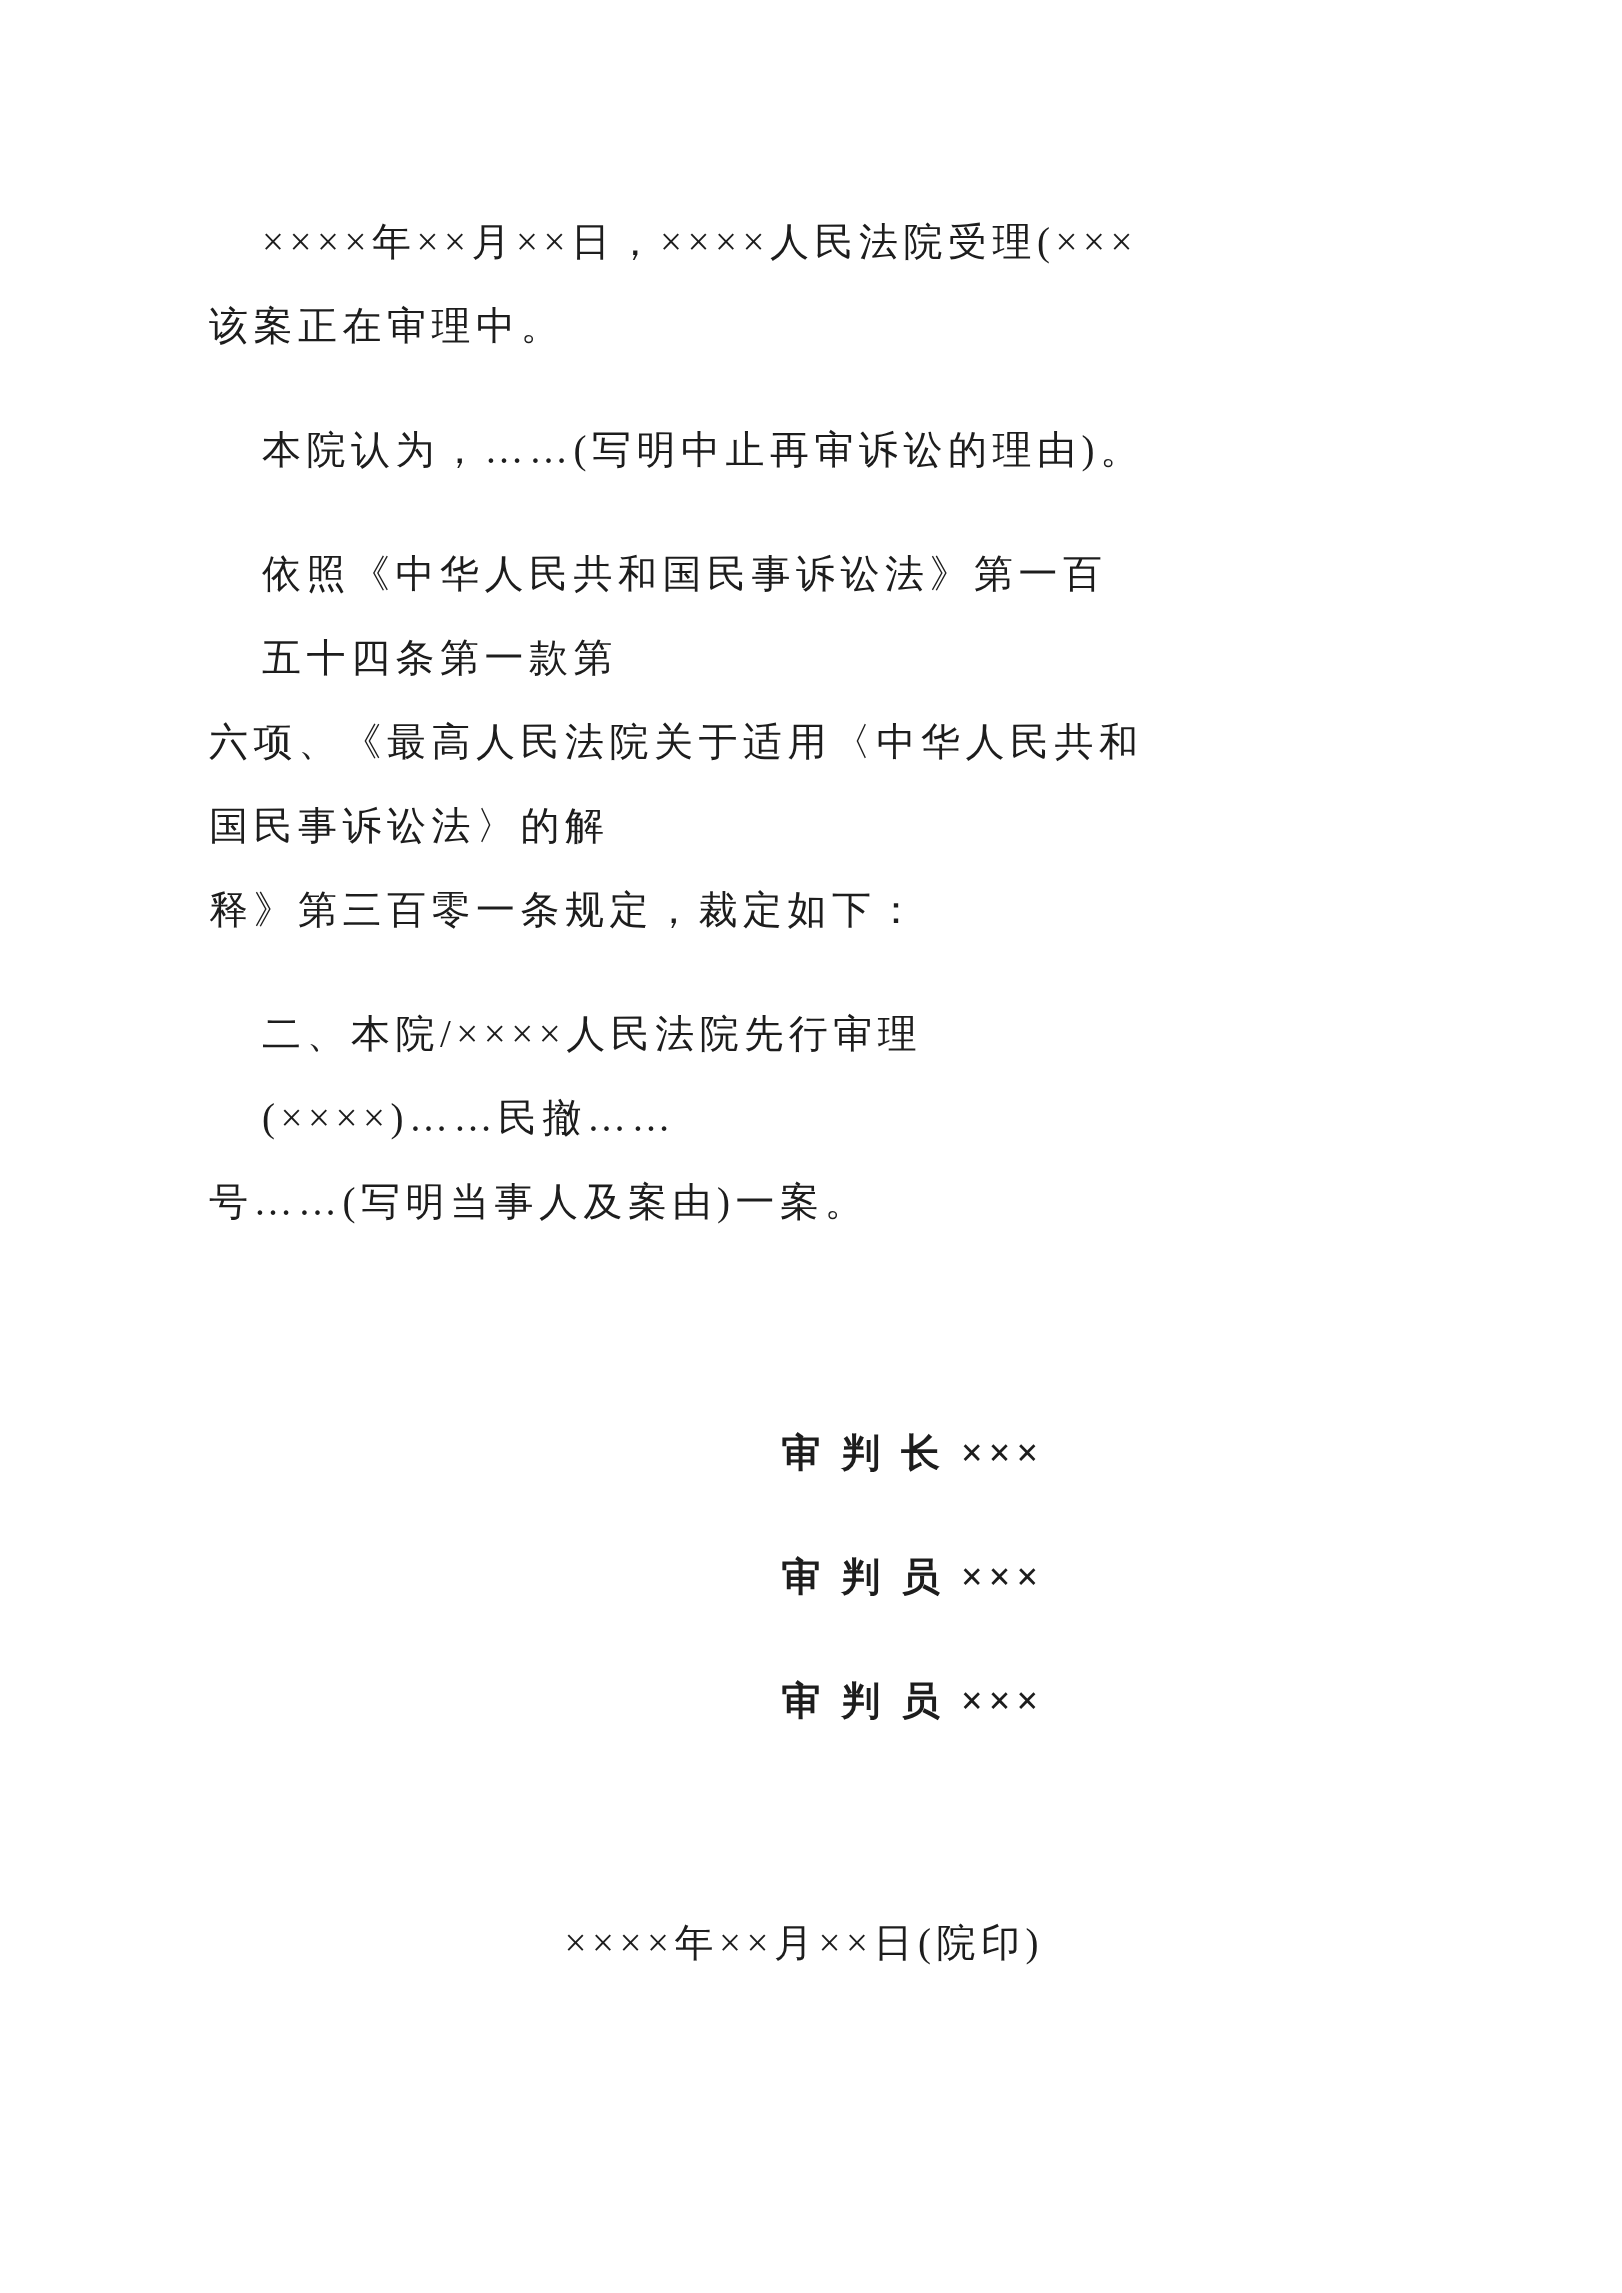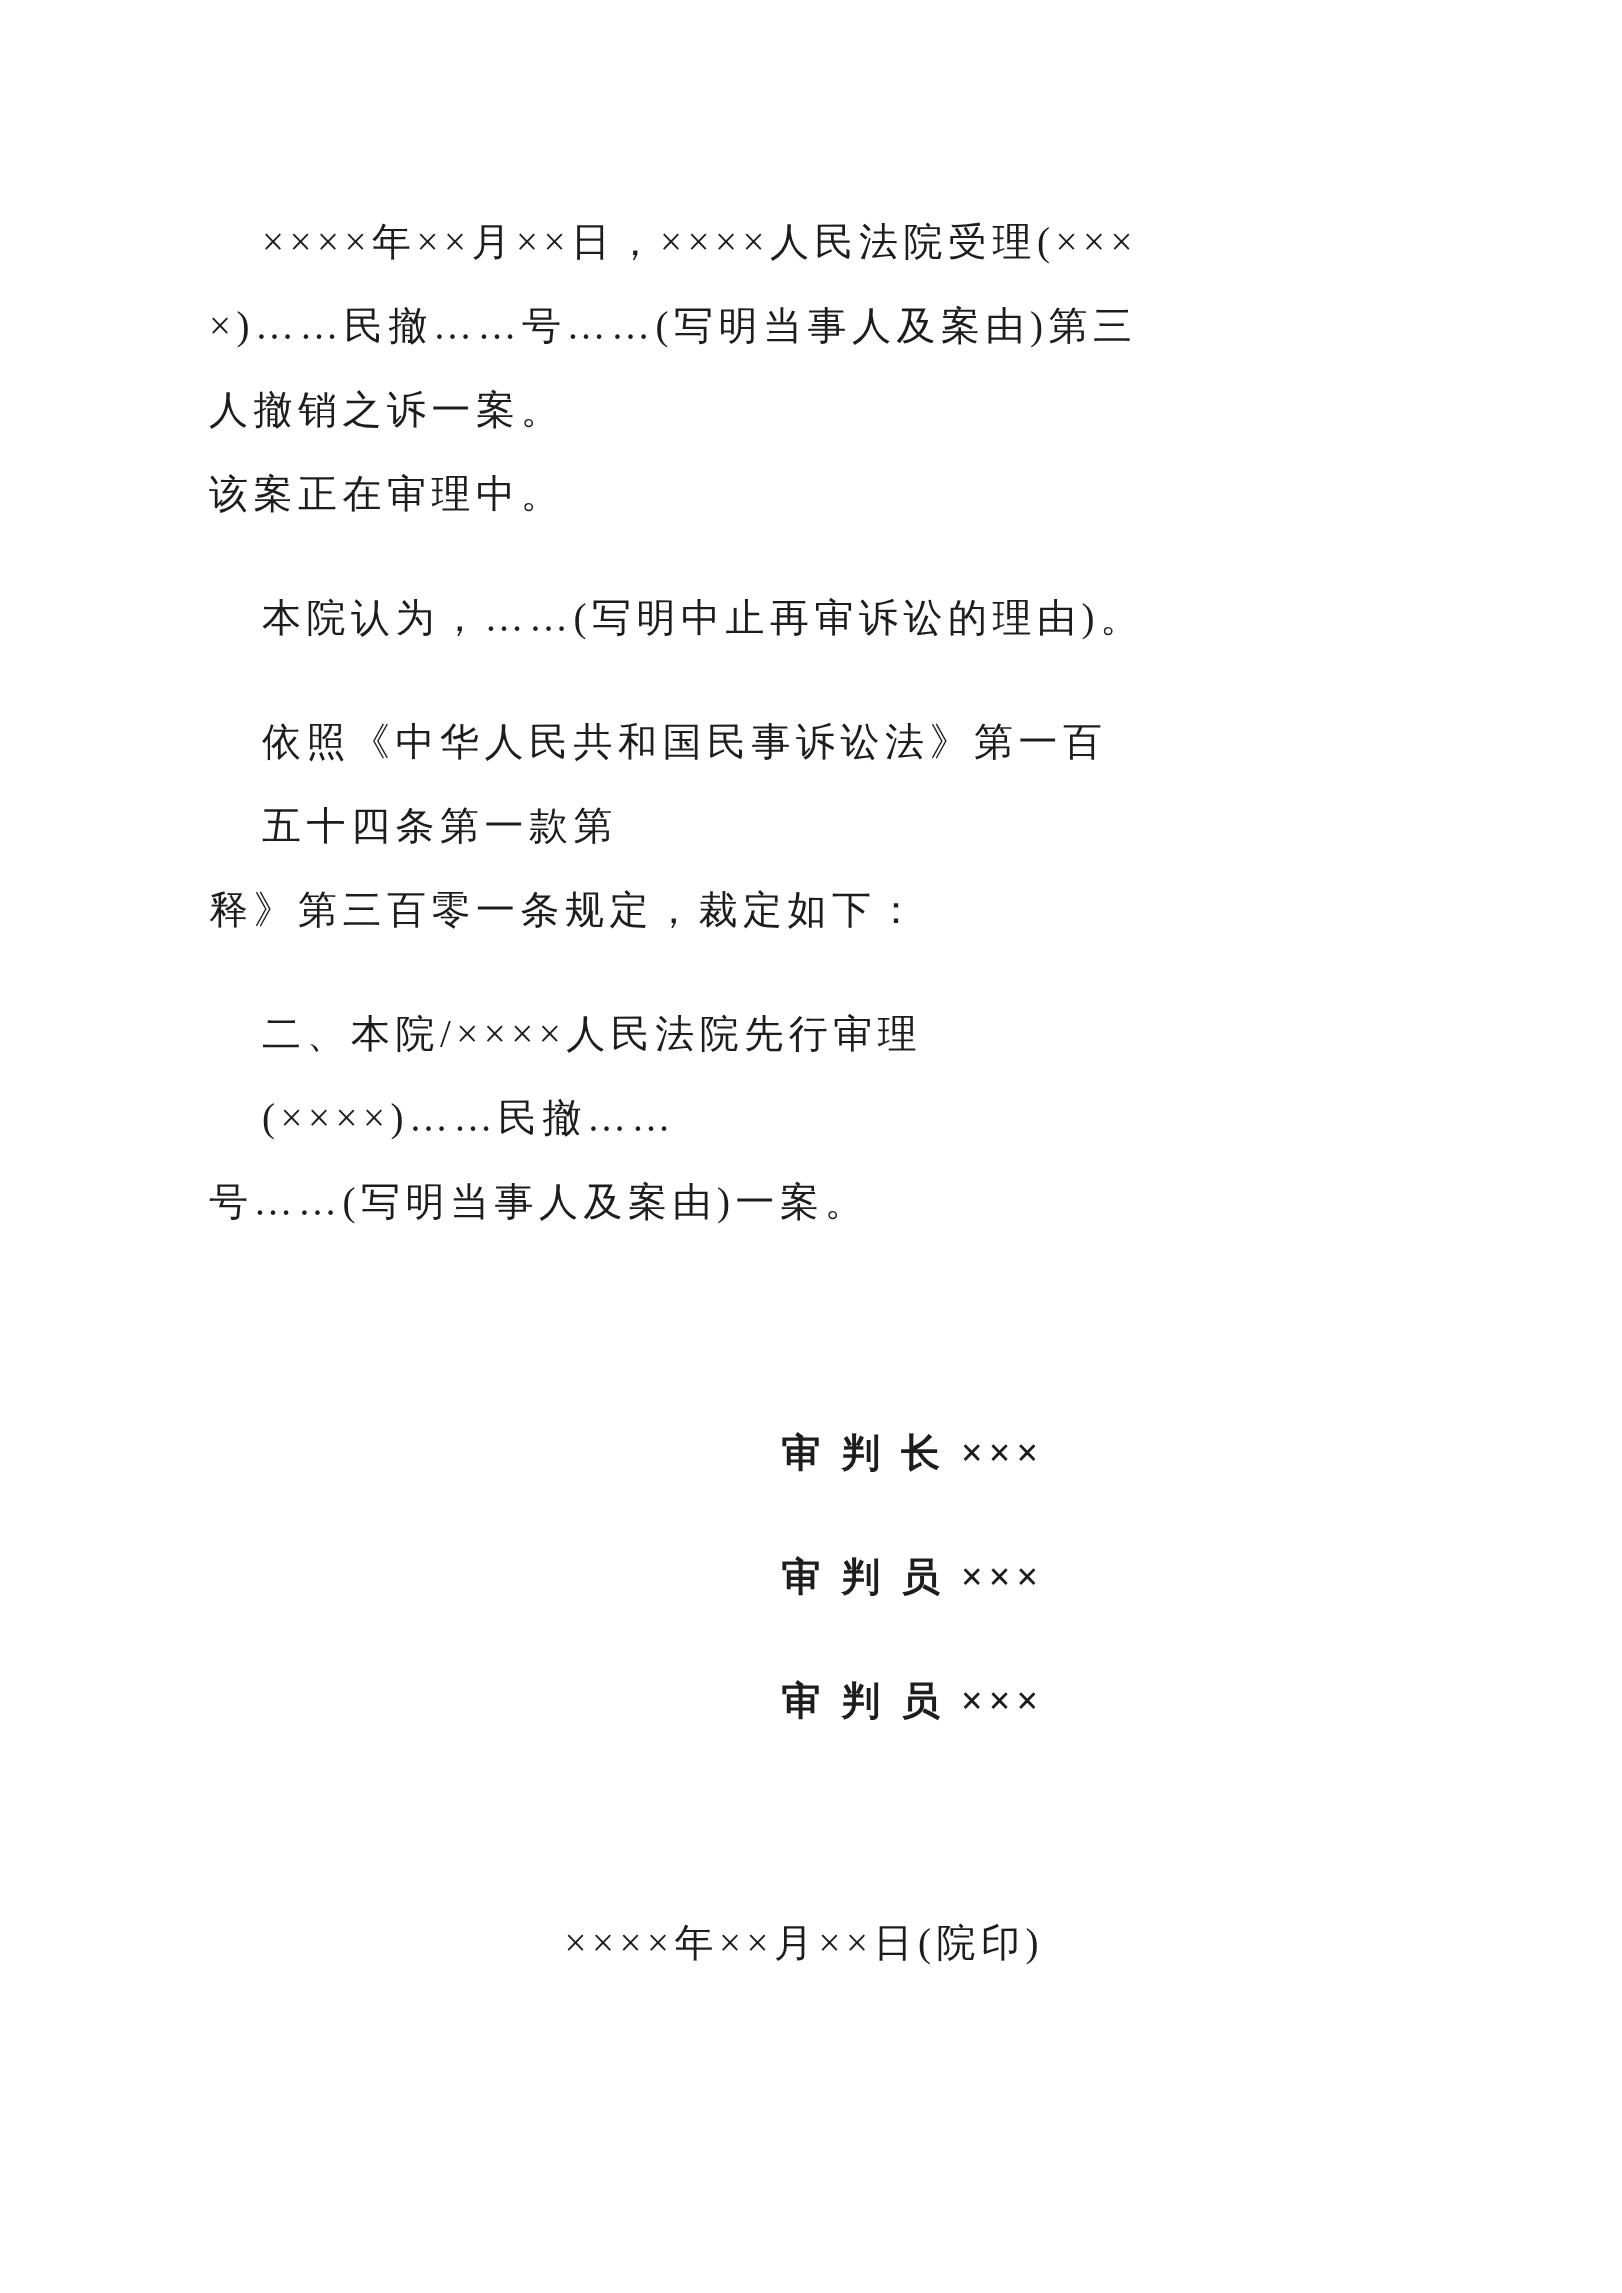--- a/index.html
+++ b/index.html
@@ -48,30 +48,30 @@
 </style>
 </head>
 <body>
 
 <div class="page">
 
   <div class="body-text">
 
     <p class="para">
       <span class="line indent">××××年××月××日，××××人民法院受理(×××</span>
-      <span class="line">×)……民撤……号……(写明当事人及案由)第三人撤销之诉一案。</span>
       <span class="line">该案正在审理中。</span>
     </p>
 
     <p class="para">
       <span class="line indent">本院认为，……(写明中止再审诉讼的理由)。</span>
     </p>
 
     <p class="para">
       <span class="line indent">依照《中华人民共和国民事诉讼法》第一百五十四条第一款第</span>
+      <span class="line">六项、《最高人民法院关于适用〈中华人民共和国民事诉讼法〉的解</span>
       <span class="line">释》第三百零一条规定，裁定如下：</span>
     </p>
 
 
     <p class="para">
       <span class="line indent">二、本院/××××人民法院先行审理(××××)……民撤……</span>
       <span class="line">号……(写明当事人及案由)一案。</span>
     </p>
 
   </div>

